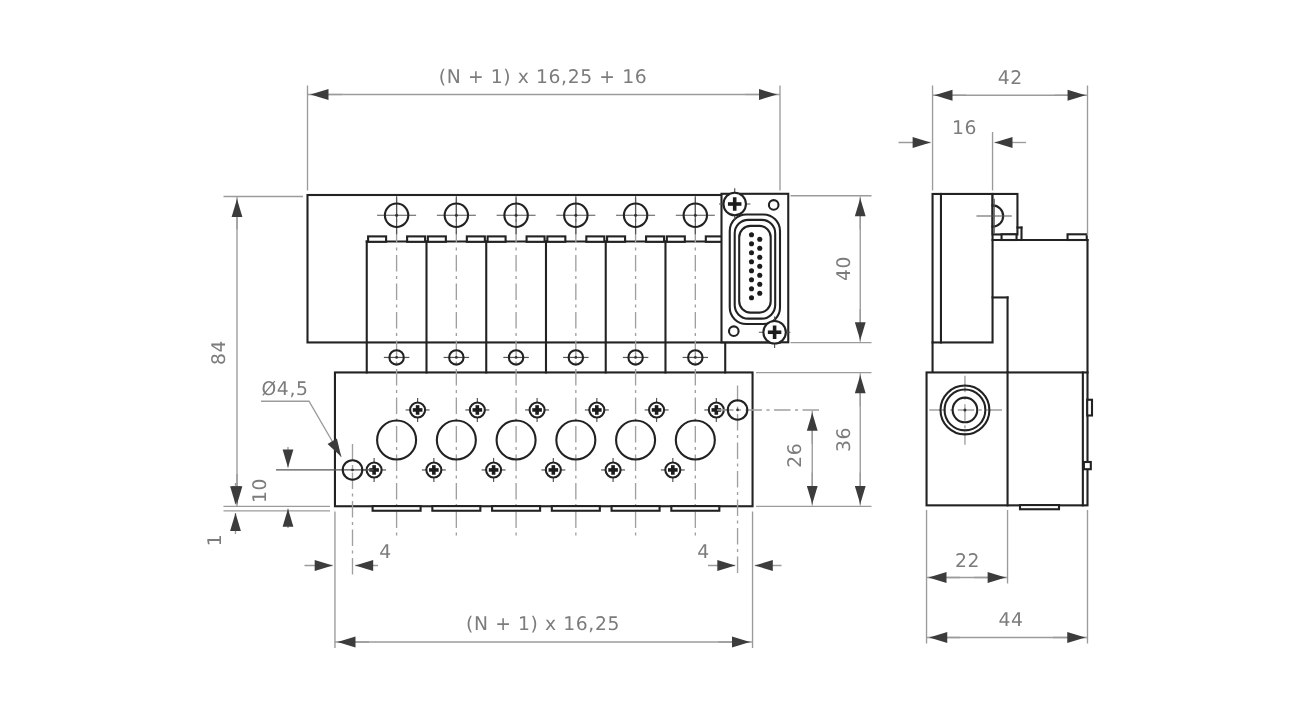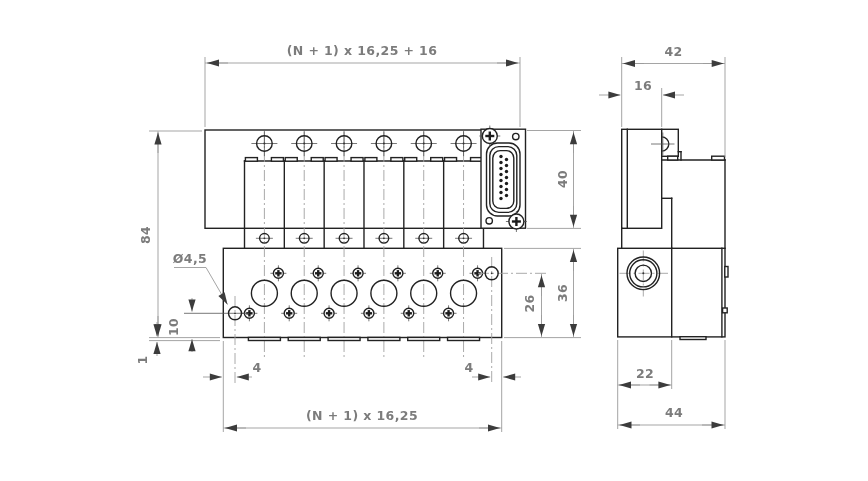--- a/index.html
+++ b/index.html
@@ -1,16 +1,16 @@
 <!DOCTYPE html>
 <html><head>
 <meta charset="utf-8">
 <style>
   html,body{margin:0;padding:0;background:#ffffff;}
-  .stage{width:868px;height:481px;position:relative;background:#fff;overflow:hidden;font-weight:bold;}
+  .stage{width:868px;height:481px;position:relative;background:#fff;overflow:hidden;}
   svg{display:block;}
   .o  {stroke:#222222;stroke-width:1.4;fill:none;stroke-linecap:square;}
   .ofw{stroke:#222222;stroke-width:1.4;fill:#ffffff;}
   .th {stroke:#555555;stroke-width:0.8;fill:none;}
   .sc {stroke:#1c1c1c;stroke-width:2.4;fill:none;stroke-linecap:butt;}
   .d  {stroke:#9b9b9b;stroke-width:0.9;fill:none;}
   .cl {stroke:#a0a0a0;stroke-width:0.9;fill:none;stroke-dasharray:11 3 2 3;}
   .dot{fill:#333;stroke:none;}
   .pin{fill:#1c1c1c;stroke:none;}
   .ae {marker-end:url(#ah);}

